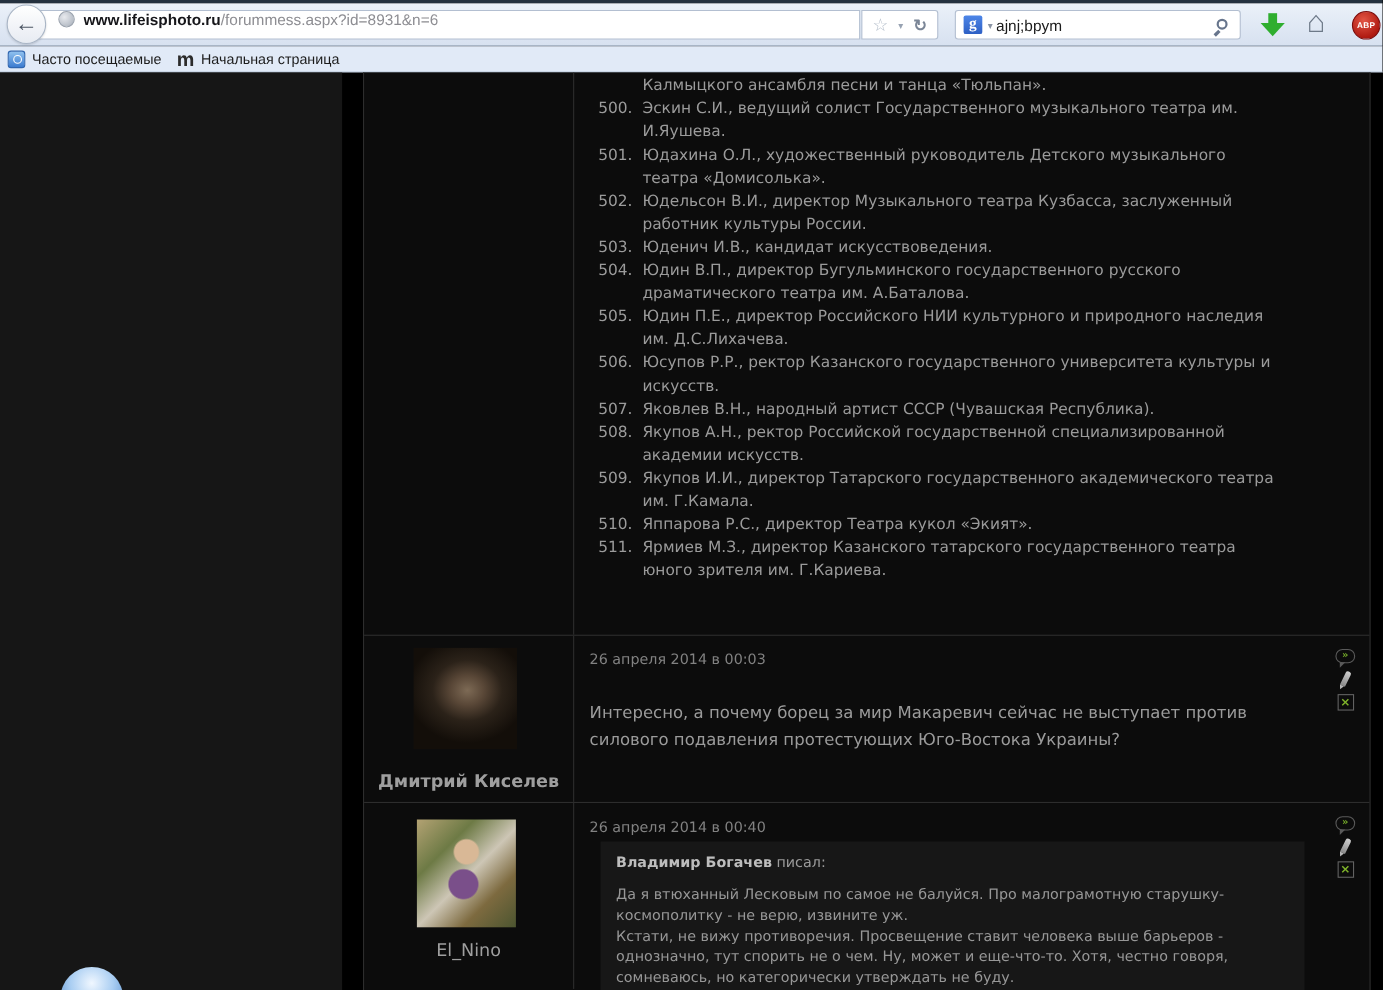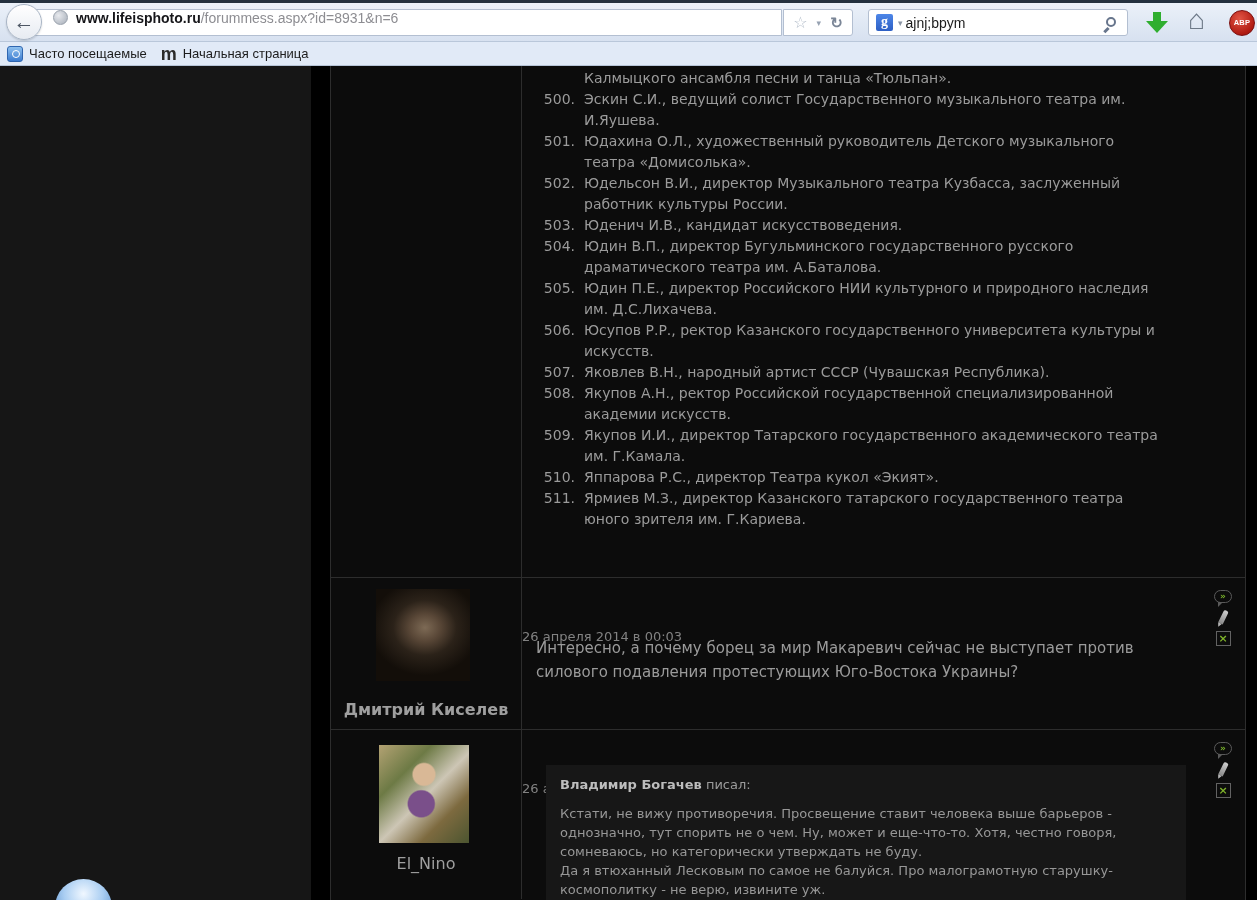--- a/index.html
+++ b/index.html
@@ -75,21 +75,21 @@
   .row-post2 { height:170px; border-top:1px solid #2d2d2d; }
   .avatar-cell { width:191px; flex-shrink:0; border-right:1px solid #2d2d2d; position:relative; }
   .msg-cell { flex:1; position:relative; }
 
   .list-wrap { padding:2px 0 0 15px; color:#9b9b9b; font-size:14px; line-height:21px; }
   .list-line { display:flex; }
   .l-num { width:38px; text-align:right; flex-shrink:0; }
   .l-text { margin-left:9px; width:585px; }
   .cont-line { margin-left:47px; width:585px; }
 
-  .post-date { position:absolute; left:0; top:15px; color:#828282; font-size:13px;margin-top:36px; }
+  .post-date { position:absolute; left:14px; top:15px; color:#828282; font-size:13px; }
   .post-text { position:absolute; left:14px; top:58px; width:660px; color:#9b9b9b;
                font-size:15px; line-height:24px; }
   .author-name { position:absolute; left:0; width:100%; text-align:center; color:#9f9f9f; font-size:16px; }
   .avatar { position:absolute; }
   .avatar-p1 { left:45px; top:11px; width:94px; height:92px;
       background:radial-gradient(ellipse 58% 52% at 52% 42%, #7d6a55 0%, #594737 28%, #2b2219 58%, #130e09 100%); }
   .avatar-p2 { left:48px; top:15px; width:90px; height:98px;
       background:
         radial-gradient(circle at 50% 30%, #d9b896 0 13%, rgba(0,0,0,0) 15%),
         radial-gradient(circle at 47% 60%, #7a4f8a 0 17%, rgba(0,0,0,0) 19%),
@@ -239,22 +239,22 @@
     <div class="row row-post2">
       <div class="avatar-cell">
         <div class="avatar avatar-p2"></div>
         <div class="author-name" style="top:124px;">El_Nino</div>
       </div>
       <div class="msg-cell">
         <div class="post-date">26 апреля 2014 в 00:40</div>
         <div class="quote-block">
           <div class="q-header"><span class="q-author">Владимир Богачев</span><span> писал:</span></div>
           <div class="q-text">
+            <div>Да я втюханный Лесковым по самое не балуйся. Про малограмотную старушку-космополитку - не верю, извините уж.</div>
             <div>Кстати, не вижу противоречия. Просвещение ставит человека выше барьеров - однозначно, тут спорить не о чем. Ну, может и еще-что-то. Хотя, честно говоря, сомневаюсь, но категорически утверждать не буду.</div>
-            <div>Да я втюханный Лесковым по самое не балуйся. Про малограмотную старушку-космополитку - не верю, извините уж.</div>
           </div>
         </div>
         <div class="actions">
           <div class="icon-quote">»</div>
           <div class="icon-edit"></div>
           <div class="icon-delete">×</div>
         </div>
       </div>
     </div>
 

